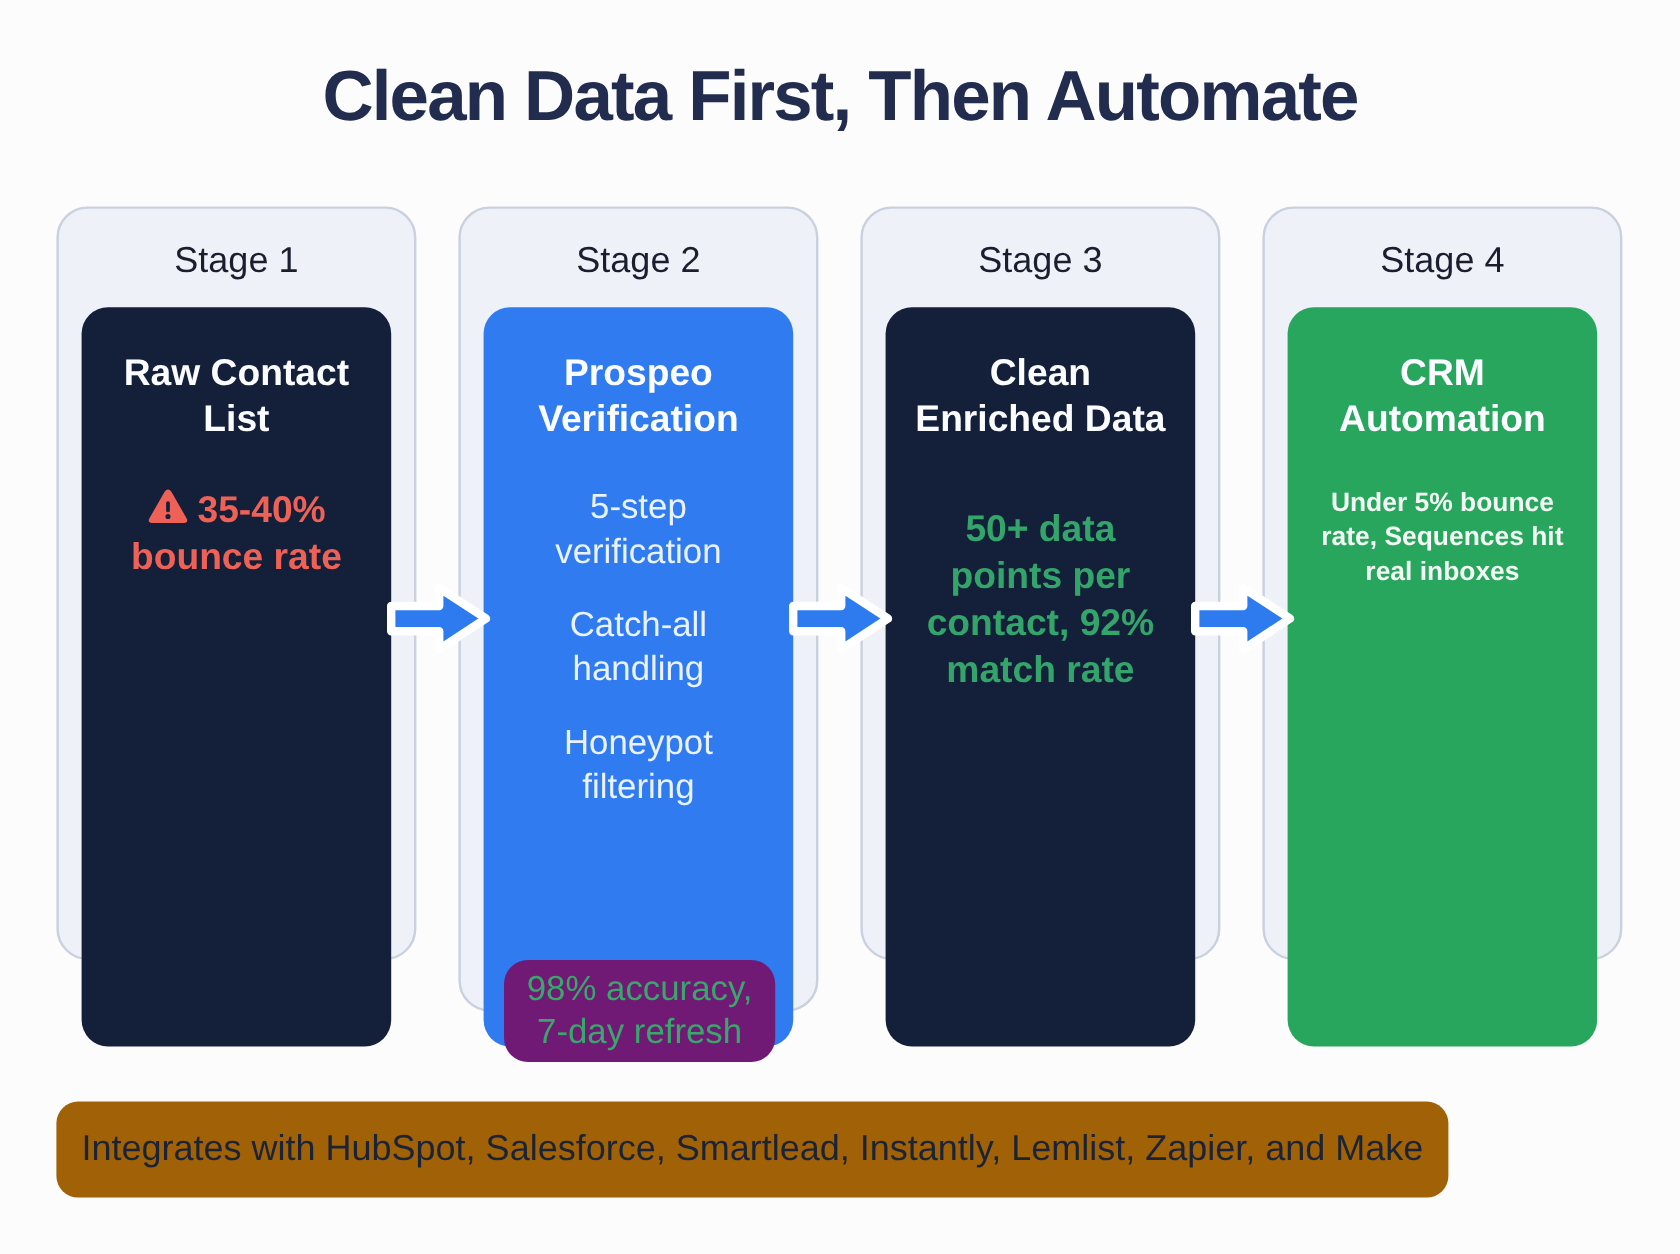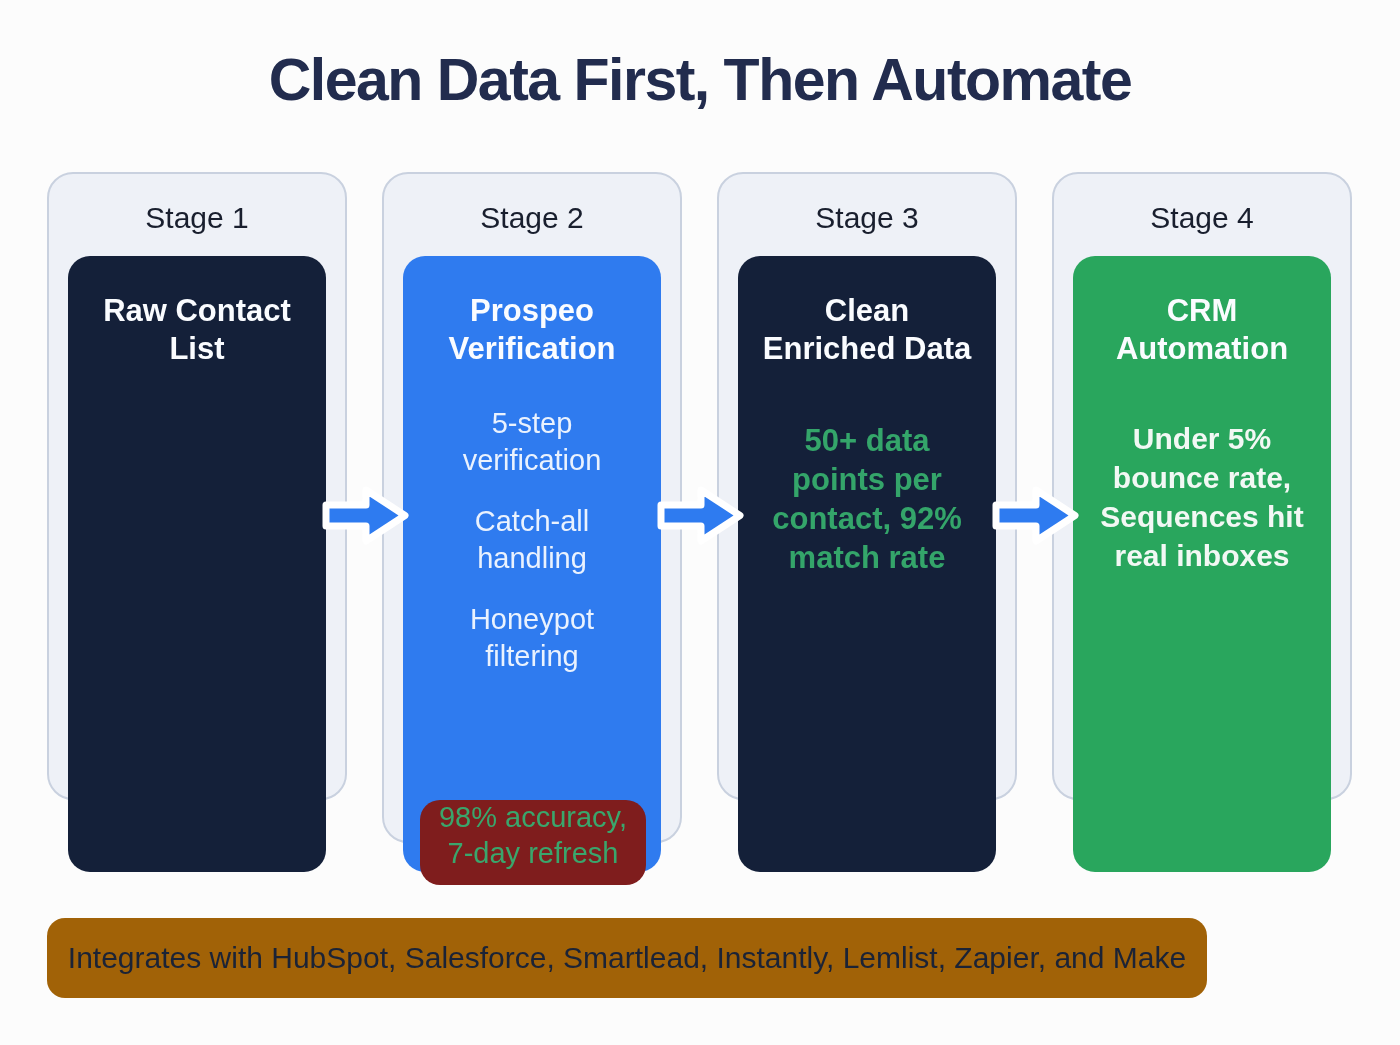--- a/index.html
+++ b/index.html
@@ -70,22 +70,22 @@
   }
   .alert-block svg { vertical-align: -5px; margin-right: 8px; }
   .metric-block {
     margin-top: 52px;
     font-size: 31px;
     font-weight: 700;
     line-height: 1.26;
     color: #34a56a;
   }
   .note-block {
-    margin-top: 50px;
-    font-size: 30px;
+    margin-top: 36px;
+    font-size: 22px;
     font-weight: 600;
     line-height: 1.3;
     color: #f2f8f4;
   }
   .item-list {
     margin-top: 36px;
     display: flex;
     flex-direction: column;
     gap: 24px;
   }
@@ -102,24 +102,24 @@
     height: 71px;
     z-index: 5;
   }
   .arrow-1 { left: 318px; }
   .arrow-2 { left: 653px; }
   .arrow-3 { left: 988px; }
   .badge {
     position: absolute;
     left: 420px; top: 800px;
     width: 226px; height: 85px;
-    background: #7f1d1d;
+    background: #701a75;
     border-radius: 20px;
     display: flex;
-    align-items: flex-start;
+    align-items: center;
     justify-content: center;
     text-align: center;
     z-index: 6;
     padding: 0 14px;
   }
   .badge span {
     font-size: 29px;
     font-weight: 500;
     line-height: 1.24;
     color: #3aa66c;
@@ -146,20 +146,27 @@
 <div class="canvas">
 
   <h1 class="title">Clean Data First, Then Automate</h1>
 
   <div class="stages-row">
 
     <div class="stage-card">
       <div class="stage-label">Stage 1</div>
       <div class="inner-card dark">
         <div class="card-heading">Raw Contact List</div>
+        <div class="alert-block">
+          <svg width="34" height="34" viewBox="0 0 24 24">
+            <path d="M10.7 3.1 L1.7 18.8 Q1 20.2 2.6 20.2 L21.4 20.2 Q23 20.2 22.3 18.8 L13.3 3.1 Q12 1.1 10.7 3.1 Z" fill="#ee6157" stroke="#ee6157" stroke-width="1.6" stroke-linejoin="round"></path>
+            <rect x="10.9" y="8.2" width="2.2" height="6.6" rx="1.1" fill="#142039"></rect>
+            <circle cx="12" cy="17.2" r="1.5" fill="#142039"></circle>
+          </svg><span>35-40% bounce rate</span>
+        </div>
       </div>
     </div>
 
     <div class="stage-card tall">
       <div class="stage-label">Stage 2</div>
       <div class="inner-card blue">
         <div class="card-heading">Prospeo Verification</div>
         <div class="item-list">
           <div class="item">5-step verification</div>
           <div class="item">Catch-all handling</div>

